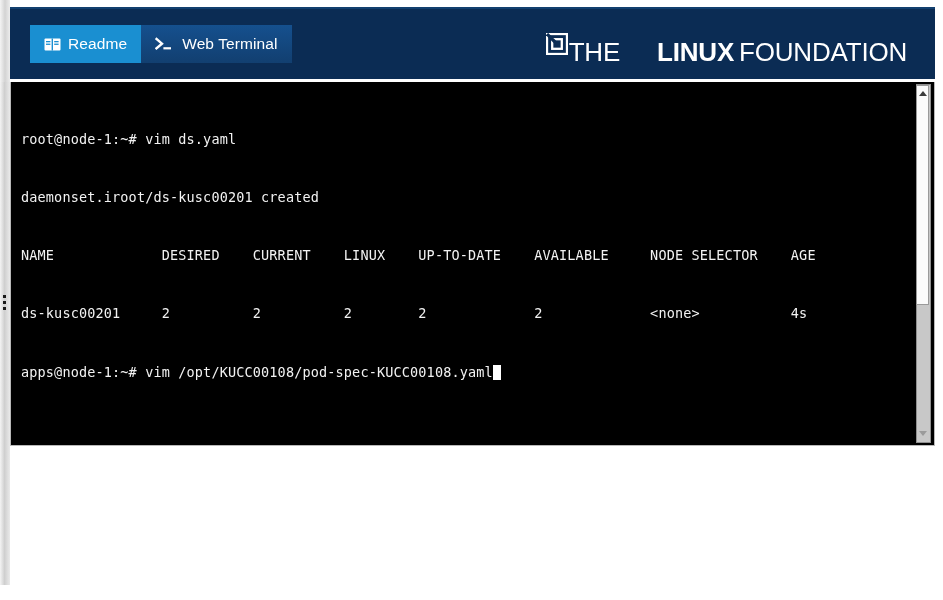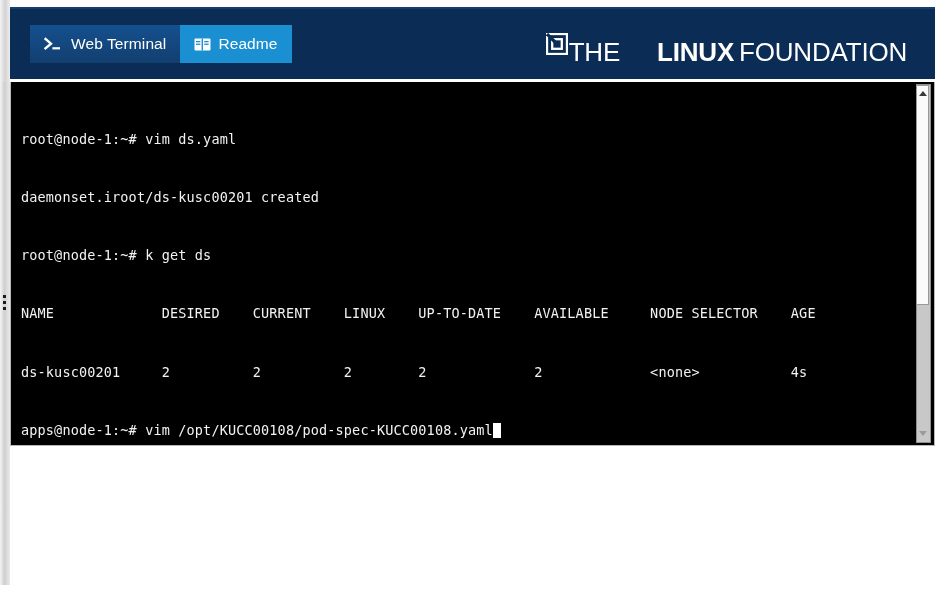--- a/index.html
+++ b/index.html
@@ -244,44 +244,44 @@
 <body>
 
 <div class="app">
 
   <div class="left-sliver"></div>
 
   <div class="header">
 
     <div class="tabs">
 
-      <div class="tab inactive">
-        <span class="icon-prompt">
-          <svg width="20" height="14" viewBox="0 0 20 14">
-            <path d="M1.5 2 L7 6.7 L1.5 11.4" stroke="#ffffff" stroke-width="2.4" fill="none" stroke-linecap="square"></path>
-            <rect x="8.4" y="10.2" width="7.6" height="2.2" fill="#ffffff"></rect>
-          </svg>
-        </span>
-        <span class="tab-label">Web Terminal</span>
-      </div>
-
       <div class="tab active">
         <span class="icon-book">
           <svg width="17" height="13" viewBox="0 0 17 13">
             <rect x="0.5" y="0.5" width="16" height="12" rx="1" fill="#ffffff"></rect>
             <rect x="7.6" y="0.5" width="1.4" height="12" fill="#1a8fd1"></rect>
             <rect x="2" y="3" width="4.4" height="1.3" fill="#1a8fd1"></rect>
             <rect x="2" y="5.6" width="4.4" height="1.3" fill="#1a8fd1"></rect>
             <rect x="10.2" y="3" width="4.4" height="1.3" fill="#1a8fd1"></rect>
             <rect x="10.2" y="5.6" width="4.4" height="1.3" fill="#1a8fd1"></rect>
           </svg>
         </span>
         <span class="tab-label">Readme</span>
       </div>
 
+      <div class="tab inactive">
+        <span class="icon-prompt">
+          <svg width="20" height="14" viewBox="0 0 20 14">
+            <path d="M1.5 2 L7 6.7 L1.5 11.4" stroke="#ffffff" stroke-width="2.4" fill="none" stroke-linecap="square"></path>
+            <rect x="8.4" y="10.2" width="7.6" height="2.2" fill="#ffffff"></rect>
+          </svg>
+        </span>
+        <span class="tab-label">Web Terminal</span>
+      </div>
+
     </div>
 
     <div class="brand">
       <span class="brand-mark">
         <svg width="22" height="22" viewBox="0 0 22 22">
           <rect x="1" y="1" width="20" height="20" fill="none" stroke="#ffffff" stroke-width="2.3"></rect>
           <rect x="6.2" y="6.2" width="9.6" height="9.6" fill="none" stroke="#ffffff" stroke-width="2.3"></rect>
           <path d="M1 1 L9 9" stroke="#0b2c54" stroke-width="3.2"></path>
         </svg>
       </span>
@@ -292,21 +292,20 @@
       </span>
     </div>
 
   </div>
 
   <div class="terminal-wrap">
 
     <div class="terminal">
       <div class="term-line">root@node-1:~# vim ds.yaml</div>
       <div class="term-line">daemonset.iroot/ds-kusc00201 created</div>
-      <div class="term-line">root@node-1:~# k get ds</div>
       <div class="term-line">NAME             DESIRED    CURRENT    LINUX    UP-TO-DATE    AVAILABLE     NODE SELECTOR    AGE</div>
       <div class="term-line">ds-kusc00201     2          2          2        2             2             &lt;none&gt;           4s</div>
       <div class="term-line"><span>apps@node-1:~# vim /opt/KUCC00108/pod-spec-KUCC00108.yaml</span><span class="cursor-block"></span></div>
     </div>
 
     <div class="scrollbar">
       <div class="sb-track"></div>
       <div class="sb-thumb"></div>
       <div class="sb-arrow-up">
         <span class="tri-up"></span>

